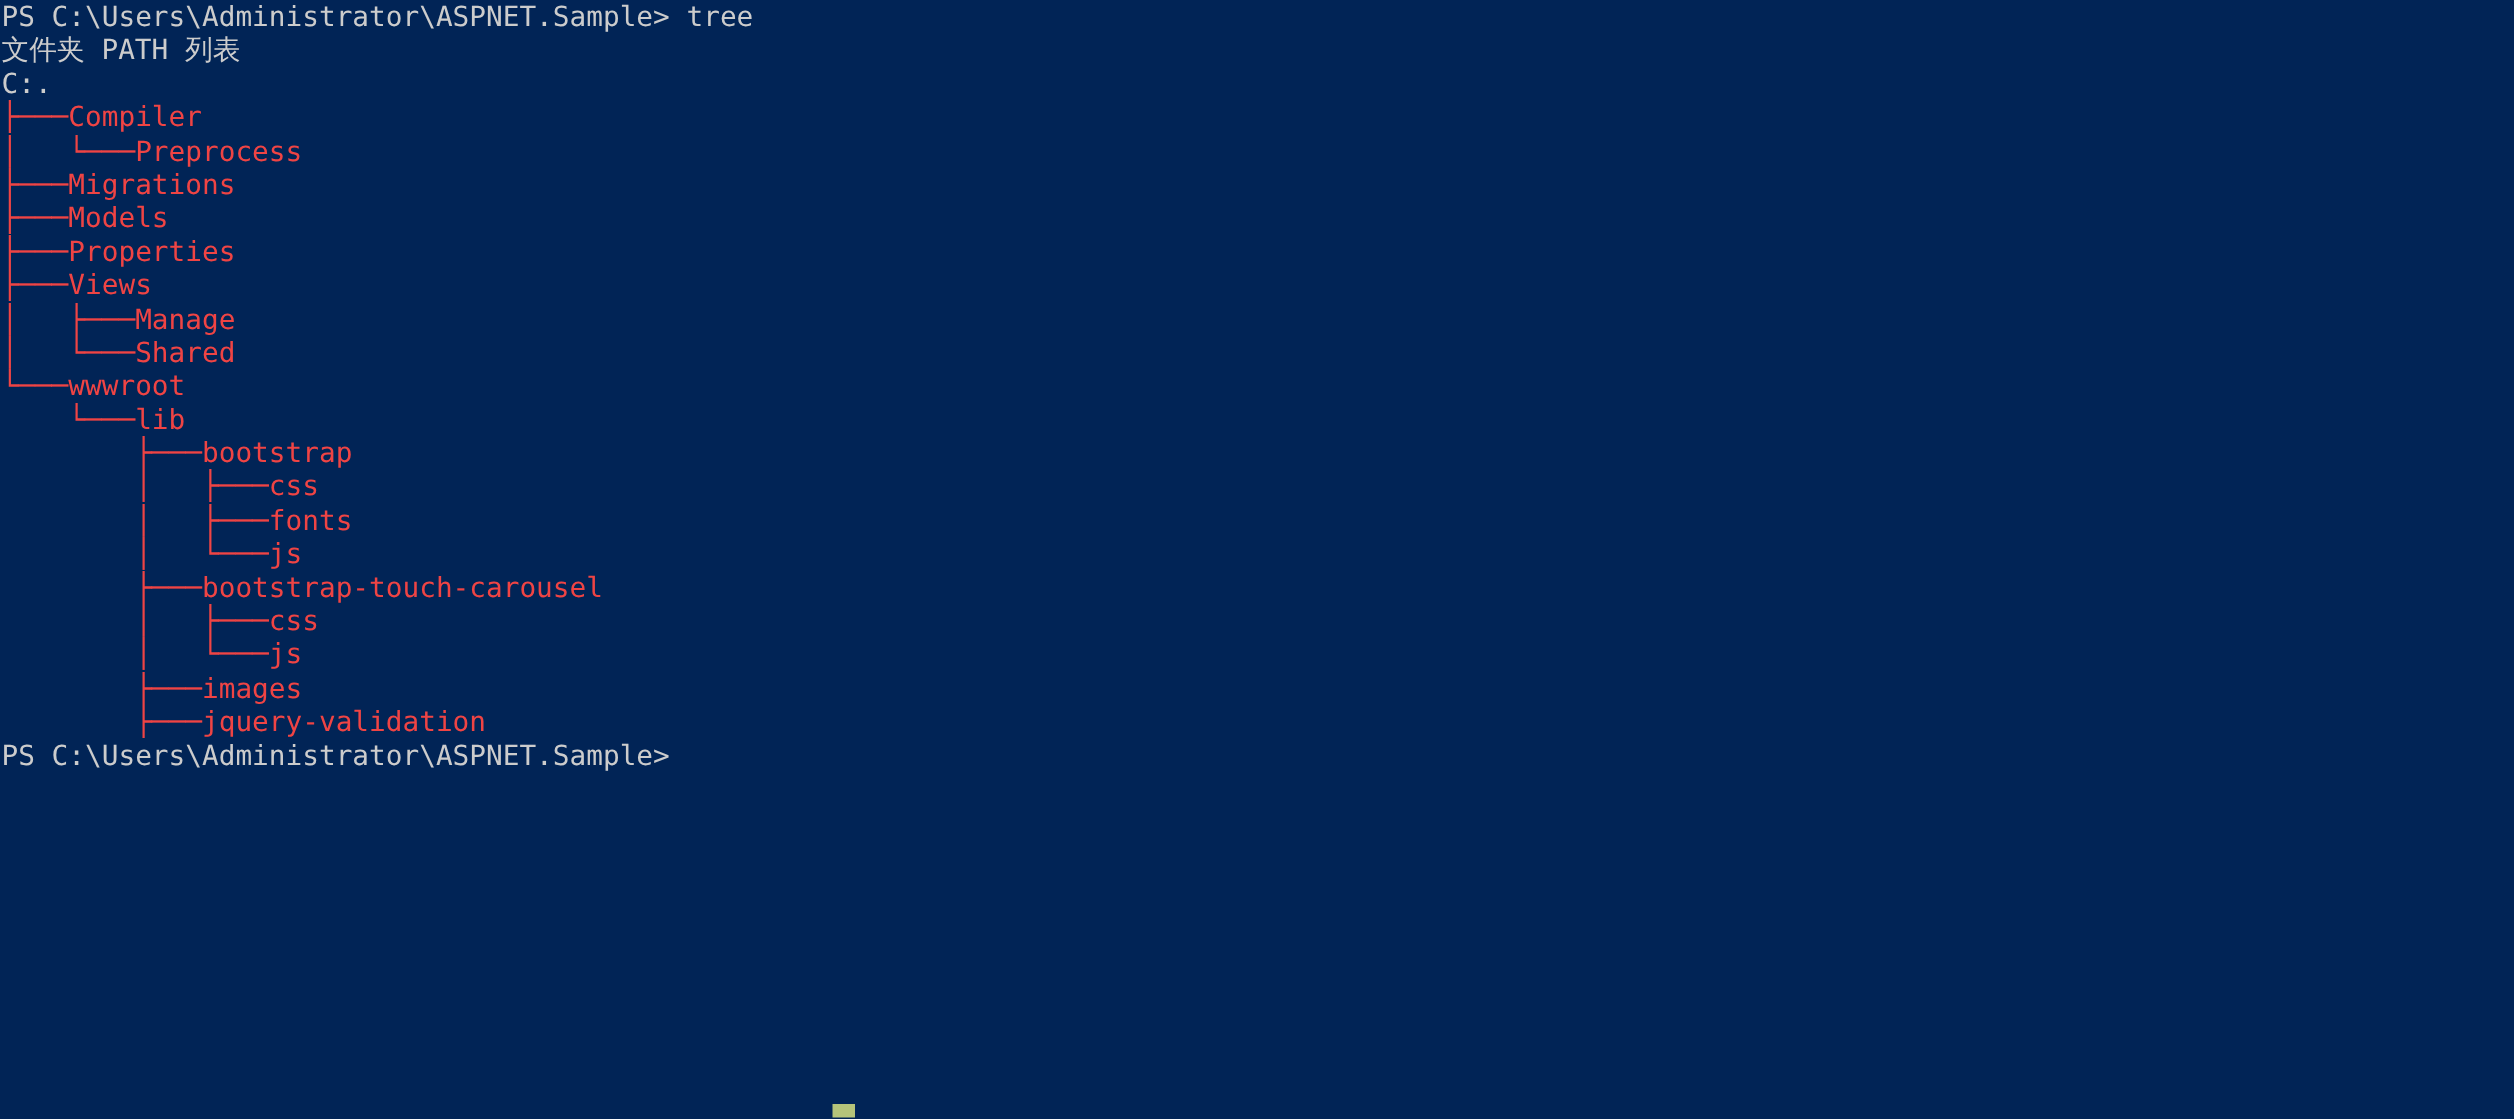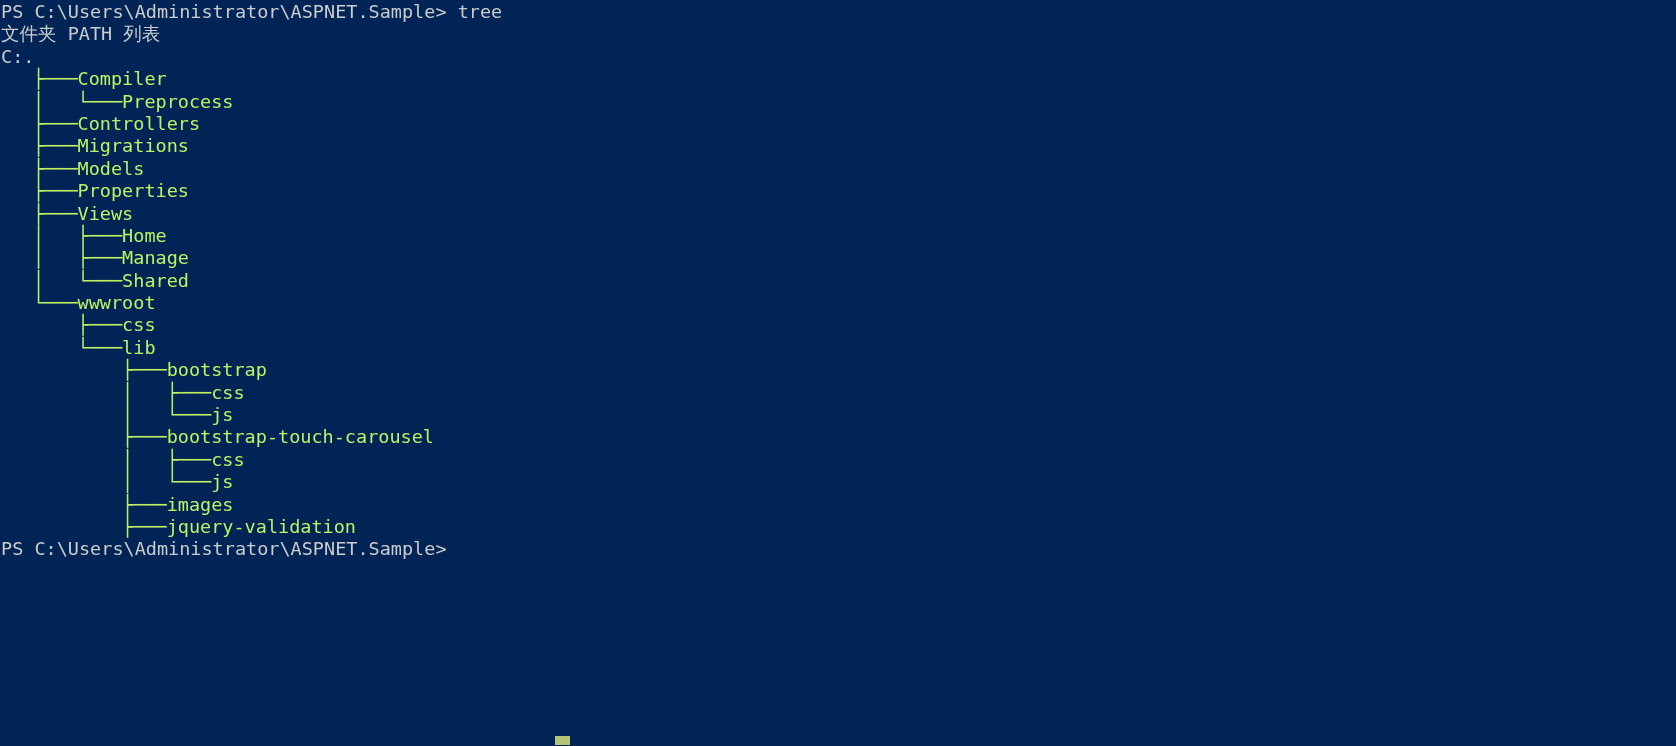--- a/index.html
+++ b/index.html
@@ -25,22 +25,21 @@
     padding: 1px 0 0 1px;
     box-sizing: border-box;
     -webkit-font-smoothing: none;
   }
   .line {
     white-space: pre;
     height: 22.4px;
     letter-spacing: 0px;
   }
   .tree-glyph {
-    color: #bef264;
-    padding-left: 32px;
+    color: #ef4444;
   }
   #cursor {
     position: absolute;
     left: 555px;
     top: 736px;
     width: 15px;
     height: 9px;
     background: #b5c47a;
   }
 </style>
@@ -49,33 +48,31 @@
 
 <div id="console" style="background: rgb(1, 36, 86); color: rgb(204, 204, 204);">
 
   <div class="line">PS C:\Users\Administrator\ASPNET.Sample&gt; tree</div>
 
   <div class="line">文件夹 PATH 列表</div>
   <div class="line">C:.</div>
 
   <div class="line tree-glyph">├───Compiler</div>
   <div class="line tree-glyph">│   └───Preprocess</div>
-  <div class="line tree-glyph">├───Controllers</div>
   <div class="line tree-glyph">├───Migrations</div>
   <div class="line tree-glyph">├───Models</div>
   <div class="line tree-glyph">├───Properties</div>
   <div class="line tree-glyph">├───Views</div>
-  <div class="line tree-glyph">│   ├───Home</div>
   <div class="line tree-glyph">│   ├───Manage</div>
   <div class="line tree-glyph">│   └───Shared</div>
   <div class="line tree-glyph">└───wwwroot</div>
-  <div class="line tree-glyph">    ├───css</div>
   <div class="line tree-glyph">    └───lib</div>
   <div class="line tree-glyph">        ├───bootstrap</div>
   <div class="line tree-glyph">        │   ├───css</div>
+  <div class="line tree-glyph">        │   ├───fonts</div>
   <div class="line tree-glyph">        │   └───js</div>
   <div class="line tree-glyph">        ├───bootstrap-touch-carousel</div>
   <div class="line tree-glyph">        │   ├───css</div>
   <div class="line tree-glyph">        │   └───js</div>
   <div class="line tree-glyph">        ├───images</div>
   <div class="line tree-glyph">        ├───jquery-validation</div>
 
   <div class="line">PS C:\Users\Administrator\ASPNET.Sample&gt;</div>
 
   <div id="cursor" style="background: rgb(181, 196, 122);"></div>

